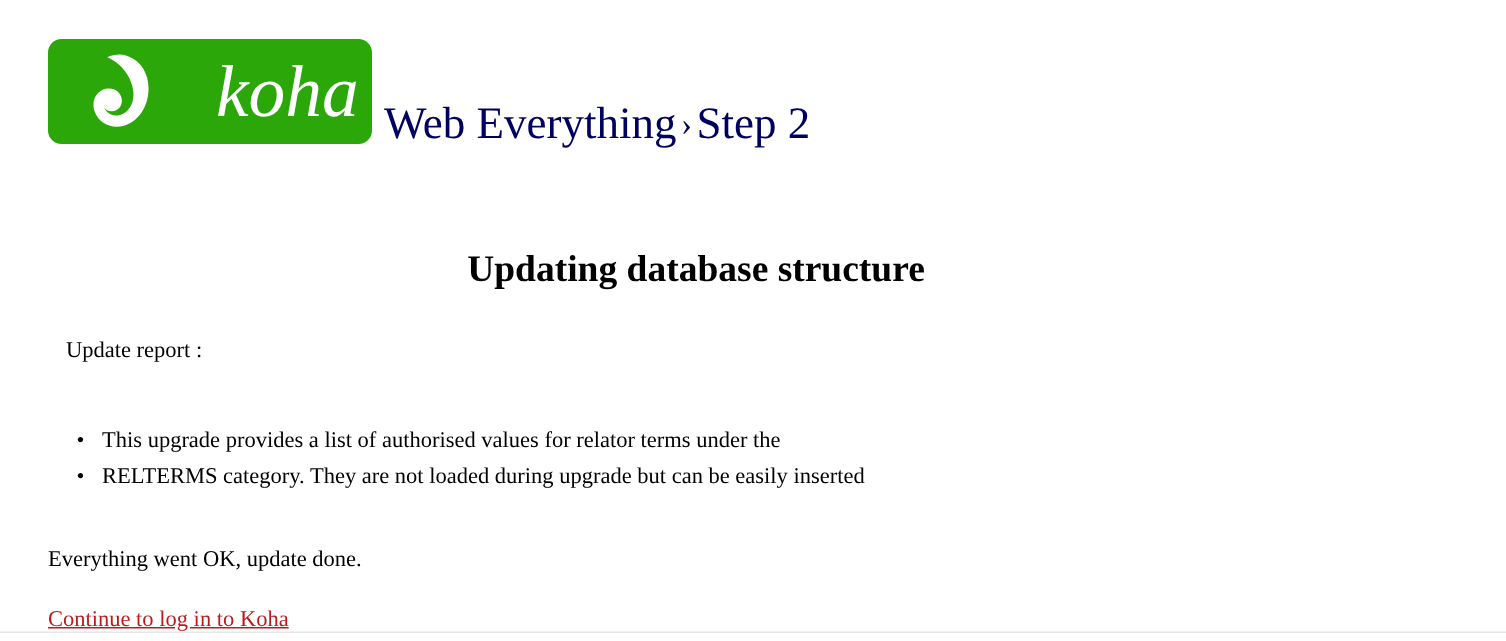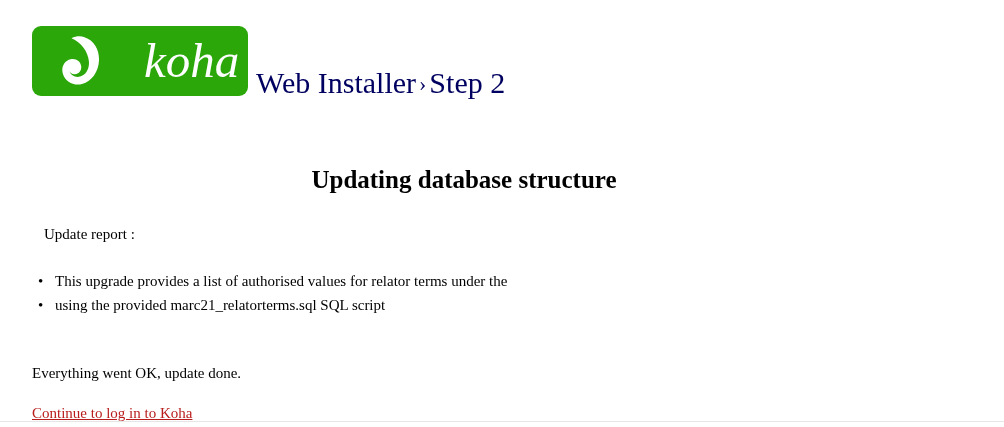--- a/index.html
+++ b/index.html
@@ -103,21 +103,21 @@
     top: 105px;
     font-size: 15px;
     line-height: 18px;
     white-space: nowrap;
   }
 
   #report-list {
     position: absolute;
     left: 32px;
     top: 145px;
-    margin: 4px;
+    margin: 17px;
     padding: 0 0 0 19px;
     list-style: none;
     font-size: 15px;
     line-height: 24px;
   }
   #report-list li {
     position: relative;
     white-space: nowrap;
   }
   #report-list li::before {
@@ -173,34 +173,34 @@
                  C22.0 22.0 26.6 25.3 27.2 30.2 C27.7 34.4 24.9 37.9 21.0 38.2
                  C18.3 38.4 16.2 37.1 15.3 35.1 C16.9 39.5 21.4 41.9 26.1 40.6
                  C32.0 39.0 35.6 32.6 34.9 25.2 C34.0 15.6 27.2 6.3 17.5 2.2
                  C21.8 0.2 26.4 -0.2 30.5 1.2 Z" fill="#ffffff"></path>
       </svg>
     </span>
     <span id="logo-wordmark">koha</span>
   </div>
 
   <div id="installer-title">
-    <span>Web Installer</span><span class="crumb-sep">›</span><span>Step 2</span>
+    <span>Web Everything</span><span class="crumb-sep">›</span><span>Step 2</span>
   </div>
 
 </div>
 
 <div id="main">
 
   <h1 id="page-heading">Updating database structure</h1>
 
   <div id="update-report-label">Update report :</div>
 
   <ul id="report-list">
     <li>This upgrade provides a list of authorised values for relator terms under the</li>
-    <li>using the provided marc21_relatorterms.sql SQL script</li>
+    <li>RELTERMS category. They are not loaded during upgrade but can be easily inserted</li>
   </ul>
 
   <div id="status-message">Everything went OK, update done.</div>
 
   <a id="continue-link" href="#">Continue to log in to Koha</a>
 
 </div>
 
 <div id="bottom-divider"></div>
 

